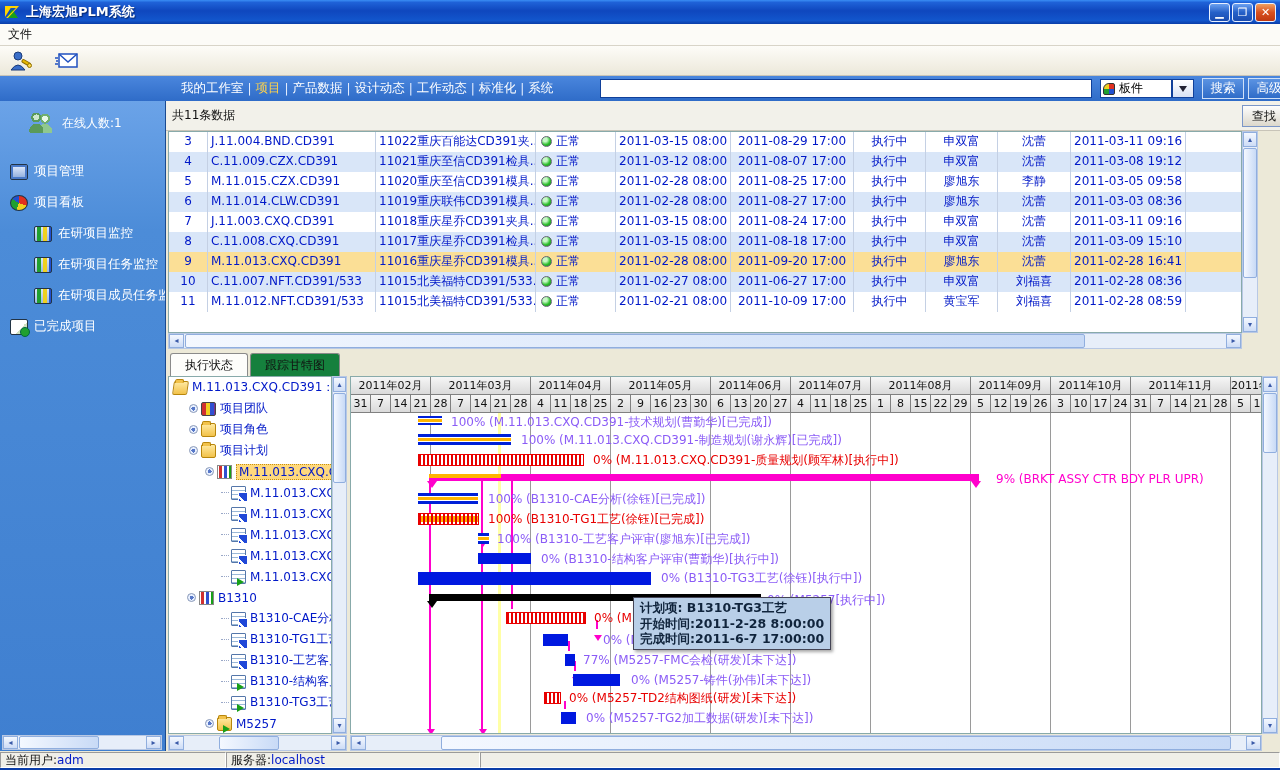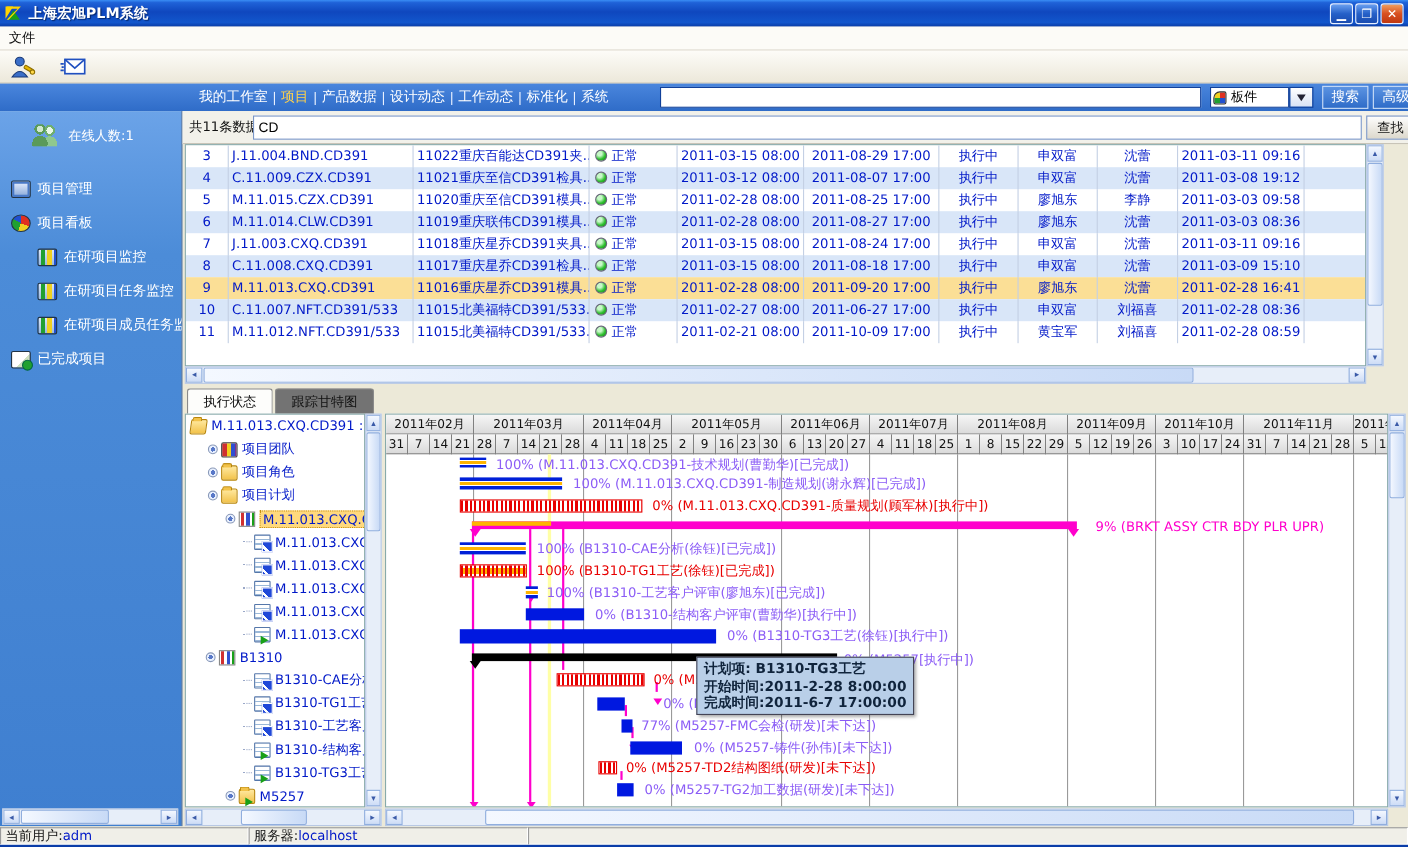--- a/index.html
+++ b/index.html
@@ -86,21 +86,21 @@
 .sb .thumb{position:absolute;background:linear-gradient(90deg,#f4f8ff,#c8daf6);border:1px solid #90aede;border-radius:2px}
 .sb.h .btn{width:15px;height:100%;top:0}
 .sb.h .btn.b2{right:0}
 .sb.h .thumb{top:0;height:100%}
 .sb.v .btn{height:15px;width:100%;left:0}
 .sb.v .btn.b2{bottom:0}
 .sb.v .thumb{left:0;width:100%}
 
 
 #detail-tabs{position:absolute;left:2px;top:252px;width:1110px;height:24px;display:flex;align-items:flex-end;gap:2px;padding-left:2px}
-.dtab{border:1px solid #8a8a8a;border-bottom:none;border-radius:3px 3px 0 0;padding:3px 14px;background:#737373;color:#111}
+.dtab{border:1px solid #8a8a8a;border-bottom:none;border-radius:3px 3px 0 0;padding:3px 14px;background:#15803d;color:#111}
 .dtab.on{background:#fdfdfb}
 
 
 #detail{position:absolute;left:0;top:275px;width:1114px;height:358px}
 #dtree{position:absolute;left:2px;top:0;width:164px;height:358px;background:#fff;border:1px solid #8aa;overflow:hidden;white-space:nowrap}
 .titem{display:flex;align-items:center;height:21px;color:#0018c8;font-size:12px}
 .titem .lbl{white-space:nowrap}
 .titem.sel .lbl{background:#ffd97d;border:1px dotted #c89010;padding:0 2px;color:#0018c8}
 .tjoint{flex:none;width:9px;height:9px;margin-right:3px;border:1px solid #8898b8;border-radius:50%;background:radial-gradient(circle,#5878c8 0 2px,#e8f0ff 2px)}
 .tdash{flex:none;width:8px;border-top:1px dotted #9aa8c8;margin-right:2px}
@@ -258,21 +258,20 @@
       <div class="btn" style="left:0">◂</div>
         <div class="btn b2">▸</div>
       <div class="thumb" style="left:16px;width:80px"></div>
     </div>
   </div>
 
   <div id="content">
 
     <div id="filter-row">
       <span id="count-label">共11条数据</span>
-      <input id="filter-input" value="CD" style="">
       <div id="btn-find">查找</div>
     </div>
 
     <div id="ptable">
         <div class="trow data">
           <div class="tcell tc-c" style="width: 39px;">3</div>
           <div class="tcell" style="width: 168px;">J.11.004.BND.CD391</div>
           <div class="tcell" style="width: 160px;">11022重庆百能达CD391夹...</div>
           <div class="tcell" style="width: 80px;"><span class="dot"></span><span>正常</span></div>
           <div class="tcell tc-c" style="width: 115px;">2011-03-15 08:00</div>
@@ -299,21 +298,21 @@
         <div class="trow data">
           <div class="tcell tc-c" style="width: 39px;">5</div>
           <div class="tcell" style="width: 168px;">M.11.015.CZX.CD391</div>
           <div class="tcell" style="width: 160px;">11020重庆至信CD391模具...</div>
           <div class="tcell" style="width: 80px;"><span class="dot"></span><span>正常</span></div>
           <div class="tcell tc-c" style="width: 115px;">2011-02-28 08:00</div>
           <div class="tcell tc-c" style="width: 123px;">2011-08-25 17:00</div>
           <div class="tcell tc-c" style="width: 72px;">执行中</div>
           <div class="tcell tc-c" style="width: 72px;">廖旭东</div>
           <div class="tcell tc-c" style="width: 73px;">李静</div>
-          <div class="tcell tc-c" style="width: 115px;">2011-03-03 09:58</div>
+          <div class="tcell tc-c" style="width: 115px;">2011-03-05 09:58</div>
           <div class="tcell" style="width: 56px;"></div>
         </div>
         <div class="trow data alt">
           <div class="tcell tc-c" style="width: 39px;">6</div>
           <div class="tcell" style="width: 168px;">M.11.014.CLW.CD391</div>
           <div class="tcell" style="width: 160px;">11019重庆联伟CD391模具...</div>
           <div class="tcell" style="width: 80px;"><span class="dot"></span><span>正常</span></div>
           <div class="tcell tc-c" style="width: 115px;">2011-02-28 08:00</div>
           <div class="tcell tc-c" style="width: 123px;">2011-08-27 17:00</div>
           <div class="tcell tc-c" style="width: 72px;">执行中</div>

